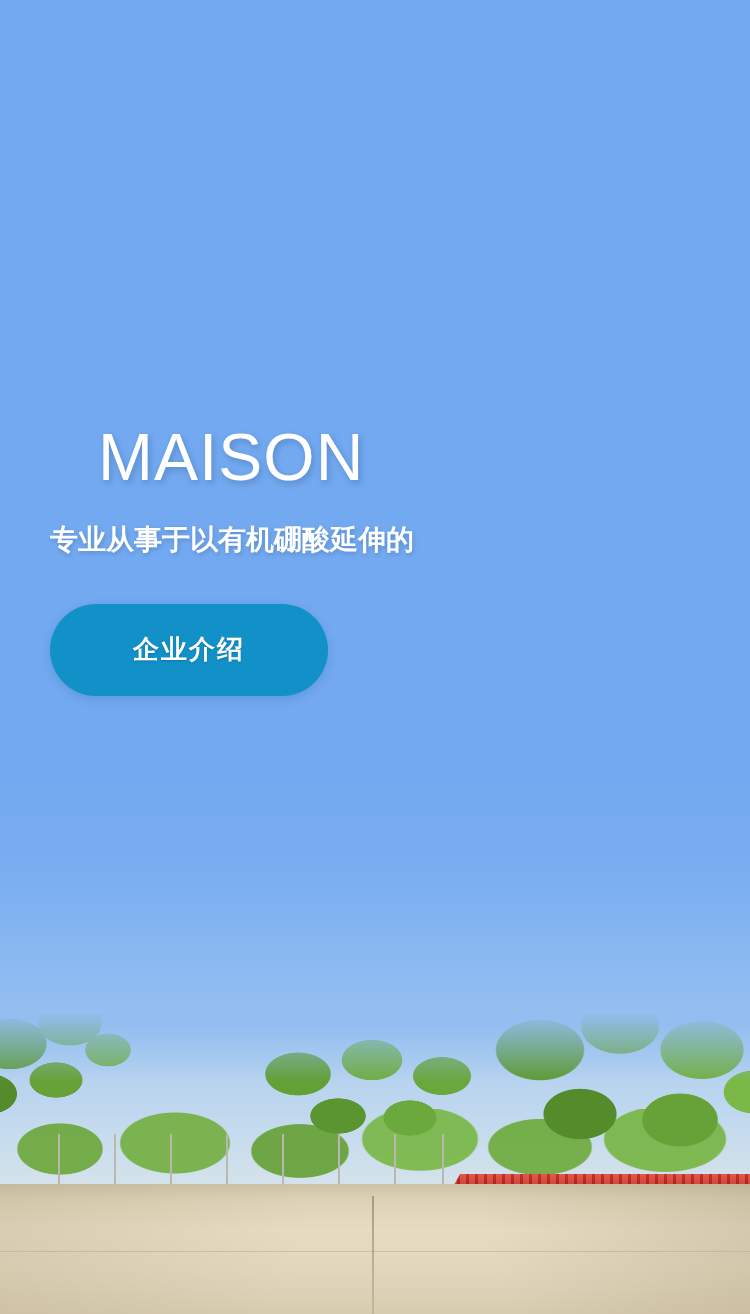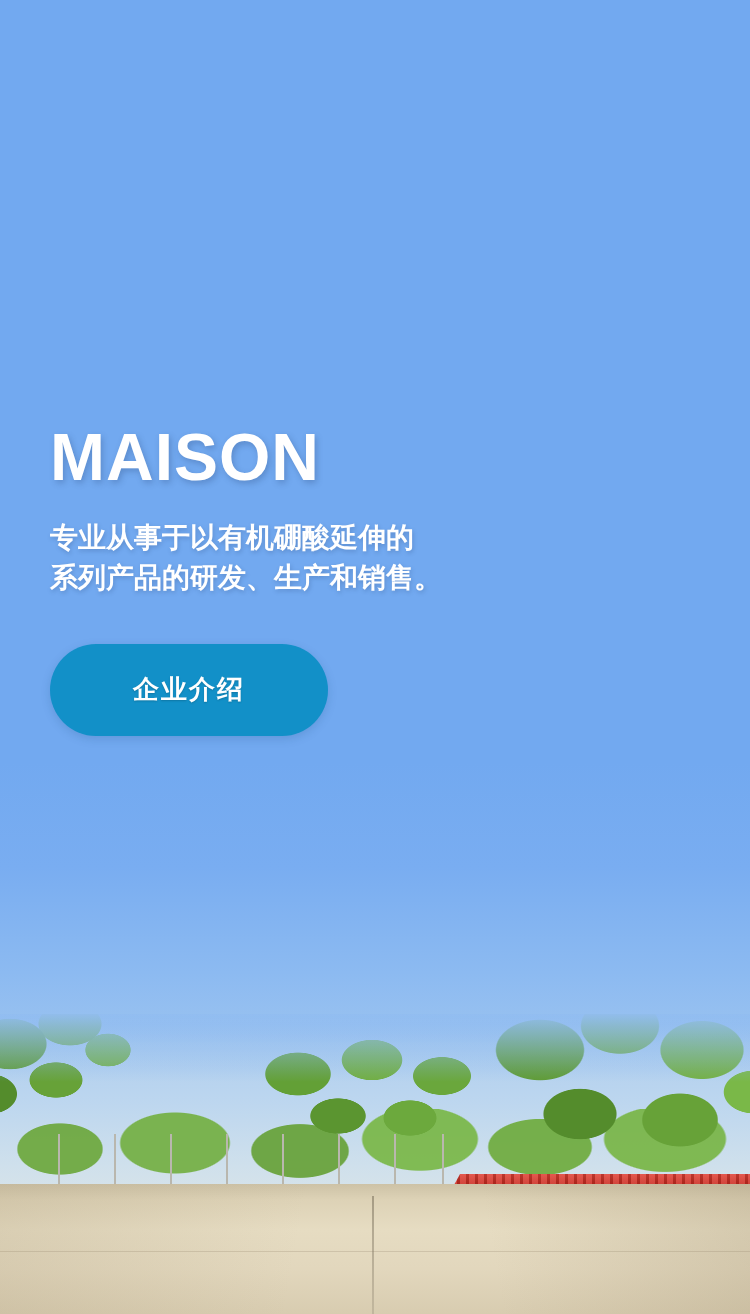--- a/index.html
+++ b/index.html
@@ -297,34 +297,35 @@
     position:absolute; inset:0;
     background:linear-gradient(180deg,rgba(255,255,255,.06) 0%,rgba(0,0,0,0) 20%);
     pointer-events:none;
   }
 
   
   .copy { position:absolute; left:50px; top:424px; width:640px; }
 
   .brand {
     font-size:66px;
-    font-weight:bold;
+    font-weight:normal;
     color:#ffffff;
     letter-spacing:1px;
     line-height:1;
     text-shadow:2px 3px 6px rgba(40,70,120,.30);
+    margin-left:48px;
   }
 
   .tagline {
     margin-top:30px;
     font-size:28px;
     line-height:1.42;
     color:#ffffff;
     font-weight:600;
-    font-family:Liberation Mono, monospace;
+    font-family:Liberation Sans, sans-serif;
     text-shadow:1px 2px 4px rgba(40,70,120,.28);
   }
   .tagline div { white-space:nowrap; }
 
   .cta {
     display:inline-flex;
     align-items:center;
     justify-content:center;
     margin-top:44px;
     width:278px;
@@ -432,19 +433,18 @@
 
     <div class="blend"></div>
     <div class="vignette"></div>
   </div>
 
   <div class="copy">
     <div class="brand">MAISON</div>
 
     <div class="tagline">
       <div>专业从事于以有机硼酸延伸的</div>
-      <div>系列产品的研发、生产和销售。</div>
     </div>
 
     <button class="cta">企业介绍</button>
   </div>
 
 </div>
 
 </body></html>

